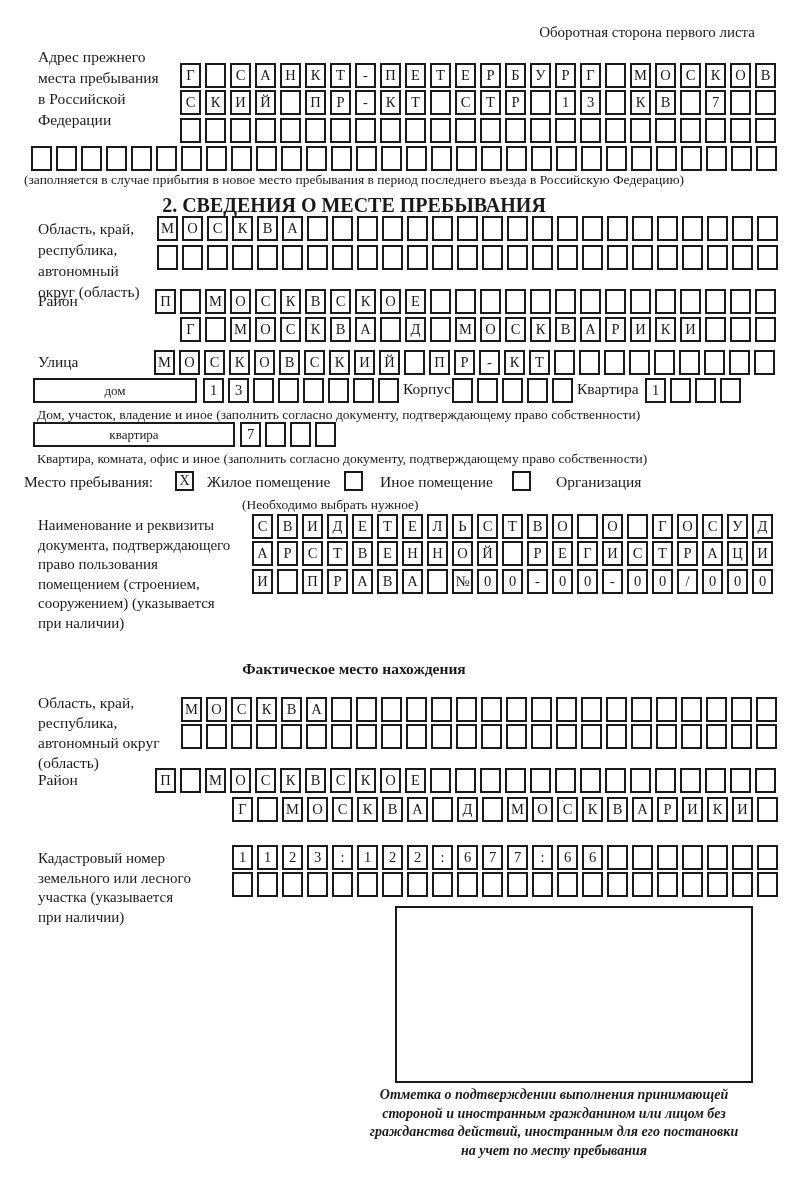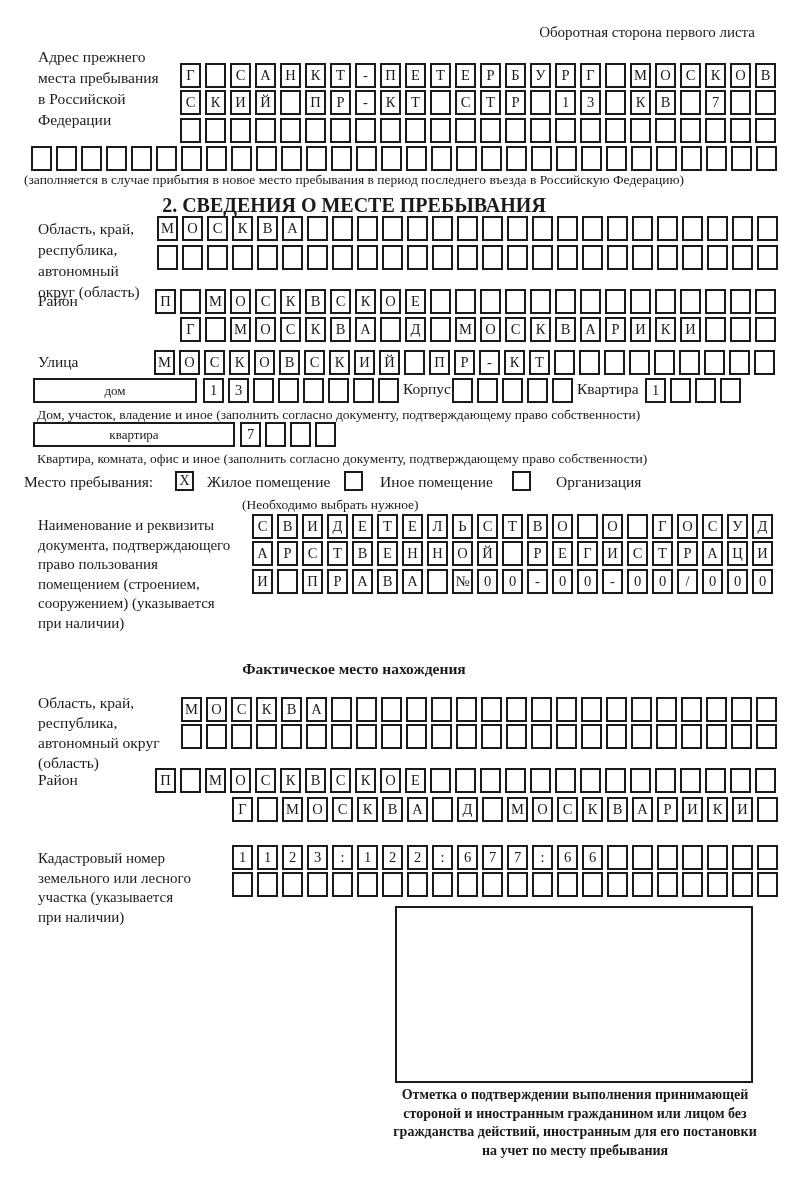--- a/index.html
+++ b/index.html
@@ -612,20 +612,20 @@
       <span class="cell"></span>
       <span class="cell"></span>
       <span class="cell"></span>
       <span class="cell"></span>
       <span class="cell"></span>
       <span class="cell"></span>
       <span class="cell"></span>
     </div>
 
   <div class="stamp-box" style="left:395px; top:906px; width:354px; height:173px;"></div>
-  <div class="stamp-caption" style="left:375px; top:1086px; width:400px;">
+  <div class="stamp-caption" style="left:354px; top:1086px; width:400px;font-style:italic;">
       <div>Отметка о подтверждении выполнения принимающей</div>
       <div>стороной и иностранным гражданином или лицом без</div>
       <div>гражданства действий, иностранным для его постановки</div>
       <div>на учет по месту пребывания</div>
     </div>
 
 </div>
 
 </body></html>

